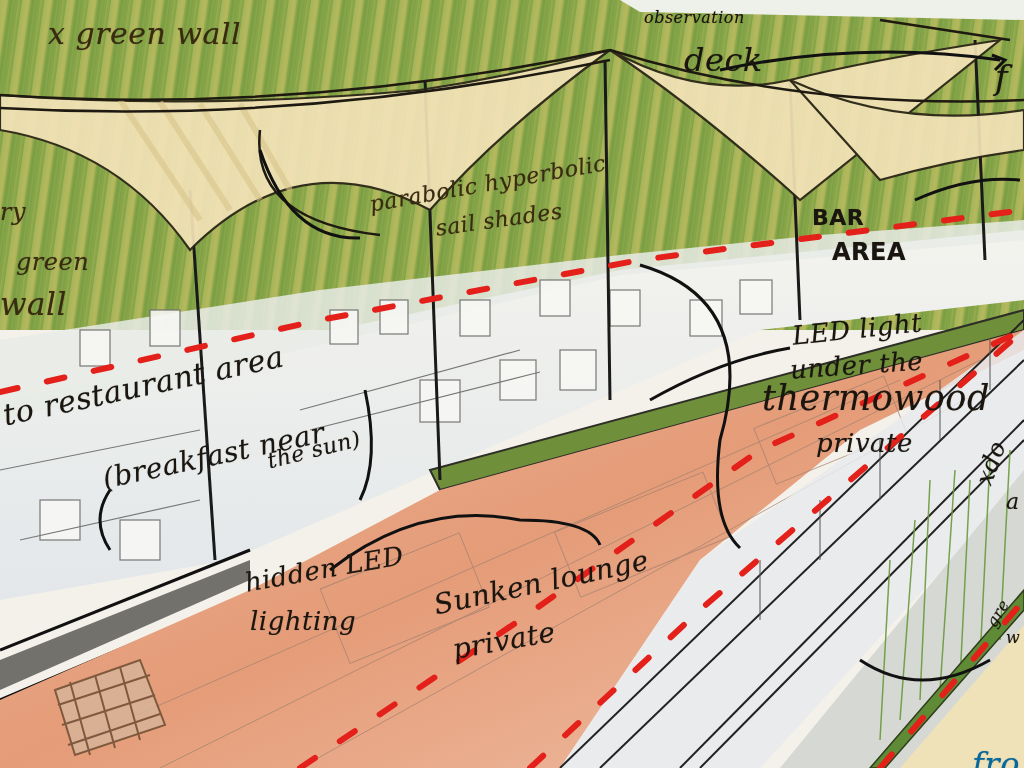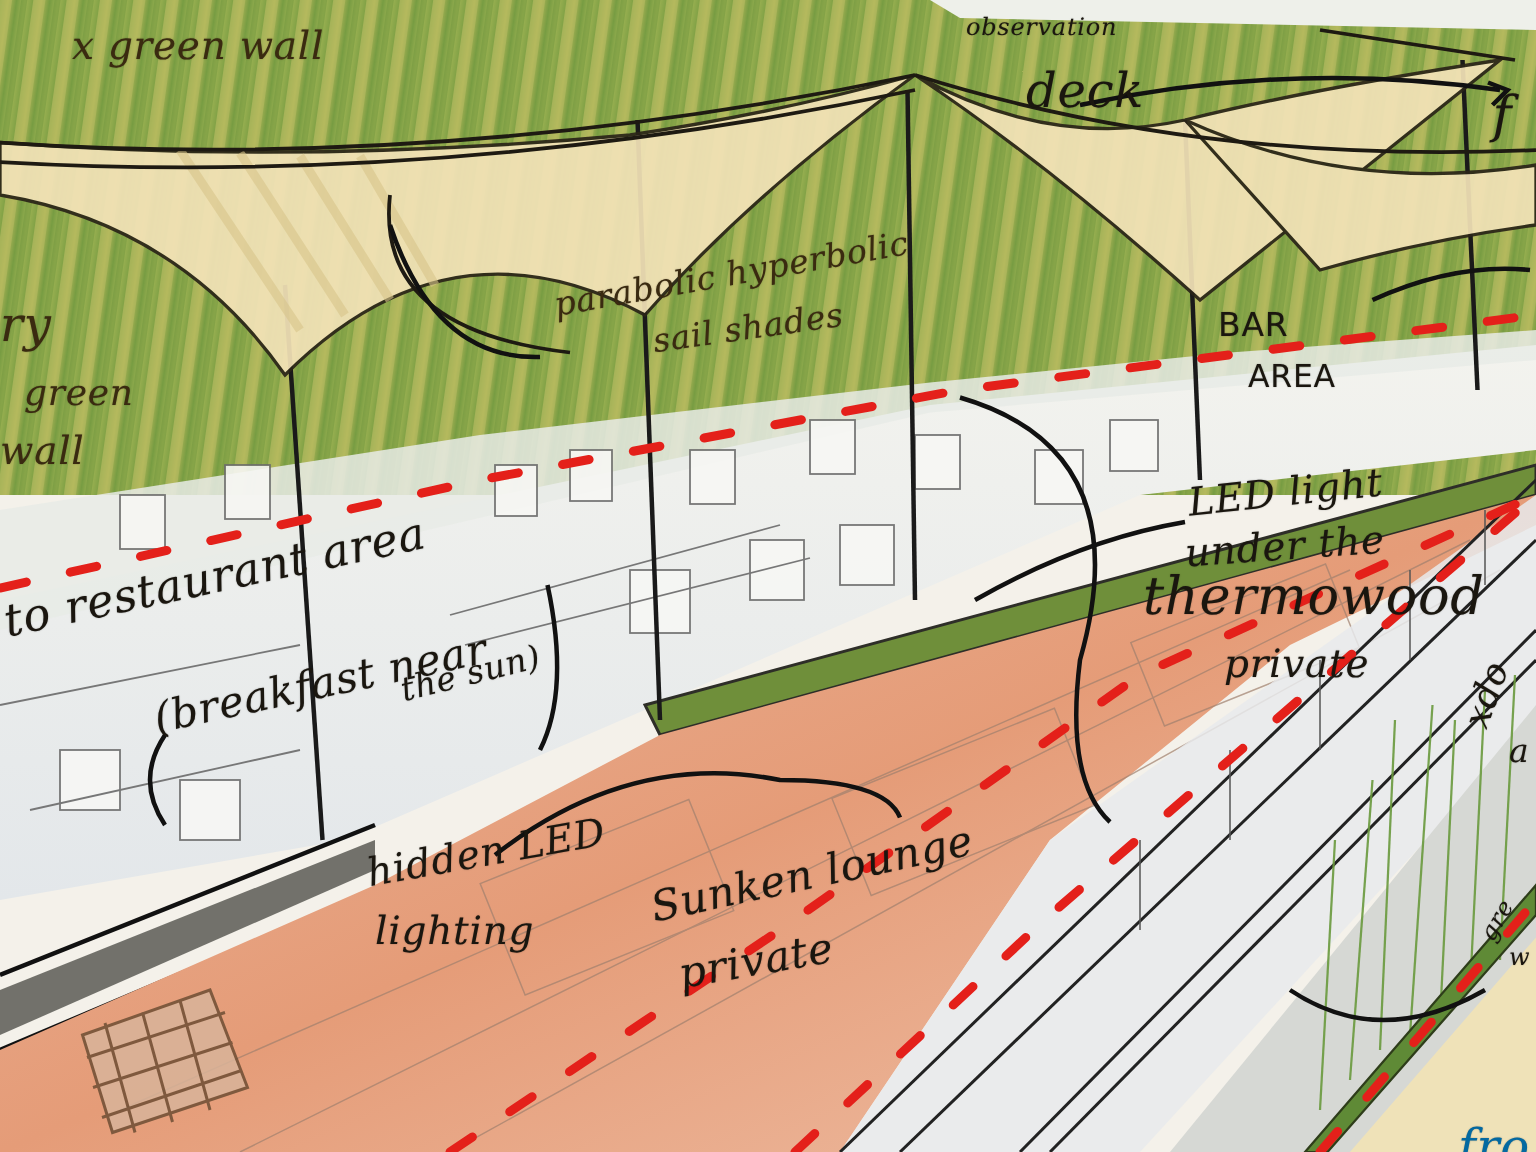--- a/index.html
+++ b/index.html
@@ -9,21 +9,21 @@
     position: absolute;
     font-family: "DejaVu Serif", serif;
     font-style: italic;
     color: #1a160f;
     line-height: 1.05;
     white-space: nowrap;
     letter-spacing: 0.5px;
     text-shadow: 0 0 1px rgba(0,0,0,0.35);
   }
   .note.brown { color: #3a2a10; }
-  .note.bold { font-weight: normal; font-style: normal; font-family: "DejaVu Sans", sans-serif; }
+  .note.bold { font-weight: bold; font-style: normal; font-family: "DejaVu Sans", sans-serif; }
 </style>
 </head>
 <body>
 
 <svg id="scene" viewBox="0 0 1024 768" xmlns="http://www.w3.org/2000/svg">
   <defs>
     <linearGradient id="wallGrad" x1="0" y1="0" x2="1" y2="0">
       <stop offset="0" stop-color="#8aa64a"></stop>
       <stop offset="0.25" stop-color="#b9b65a"></stop>
       <stop offset="0.5" stop-color="#6f963e"></stop>
@@ -165,35 +165,35 @@
     <path d="M1020 180 Q970 175 915 200"></path>
     <path d="M640 265 Q760 300 720 440 Q710 520 740 548"></path>
     <path d="M790 348 Q720 360 650 400"></path>
     <path d="M330 570 Q420 500 520 520 Q590 520 600 545"></path>
     <path d="M860 660 Q920 700 990 660"></path>
     <path d="M365 390 Q380 460 360 500"></path>
     <path d="M110 490 Q90 520 110 550"></path>
   </g>
 </svg>
 
-<div class="note brown" style="left:48px; top:18px; font-size:26px;">x green wall</div>
+<div class="note brown" style="left:48px; top:18px; font-size:30px;">x green wall</div>
 
 <div class="note" style="left:644px; top:10px; font-size:16px;">observation</div>
 <div class="note" style="left:684px; top:44px; font-size:32px;">deck</div>
 <div class="note" style="left:995px; top:60px; font-size:34px;">f</div>
 
-<div class="note brown" style="left:0px; top:200px; font-size:32px;text-align:right;">ry</div>
+<div class="note brown" style="left:0px; top:200px; font-size:24px;text-align:right;">ry</div>
 <div class="note brown" style="left:16px; top:250px; font-size:24px;">green</div>
-<div class="note brown" style="left:0px; top:288px; font-size:26px;">wall</div>
+<div class="note brown" style="left:0px; top:288px; font-size:31px;">wall</div>
 
 <div class="note brown" style="left:368px; top:172px; font-size:22px; transform:rotate(-10deg);">parabolic hyperbolic</div>
 <div class="note brown" style="left:435px; top:208px; font-size:22px; transform:rotate(-8deg);">sail shades</div>
 
 <div class="note bold" style="left:812px; top:206px; font-size:22px;">BAR</div>
-<div class="note bold" style="left:832px; top:240px; font-size:21px;">AREA</div>
+<div class="note bold" style="left:832px; top:240px; font-size:24px;">AREA</div>
 
 <div class="note" style="left:0px; top:400px; font-size:30px; transform:rotate(-12deg); transform-origin:left top;">to restaurant area</div>
 <div class="note" style="left:100px; top:465px; font-size:28px; transform:rotate(-12deg); transform-origin:left top;">(breakfast near</div>
 <div class="note" style="left:265px; top:450px; font-size:22px; transform:rotate(-14deg); transform-origin:left top;">the sun)</div>
 
 <div class="note" style="left:792px; top:316px; font-size:26px; transform:rotate(-6deg);">LED light</div>
 <div class="note" style="left:790px; top:352px; font-size:26px; transform:rotate(-4deg);">under the</div>
 <div class="note" style="left:762px; top:380px; font-size:35px;font-style:italic;">thermowood</div>
 <div class="note" style="left:816px; top:430px; font-size:26px;">private</div>
 

